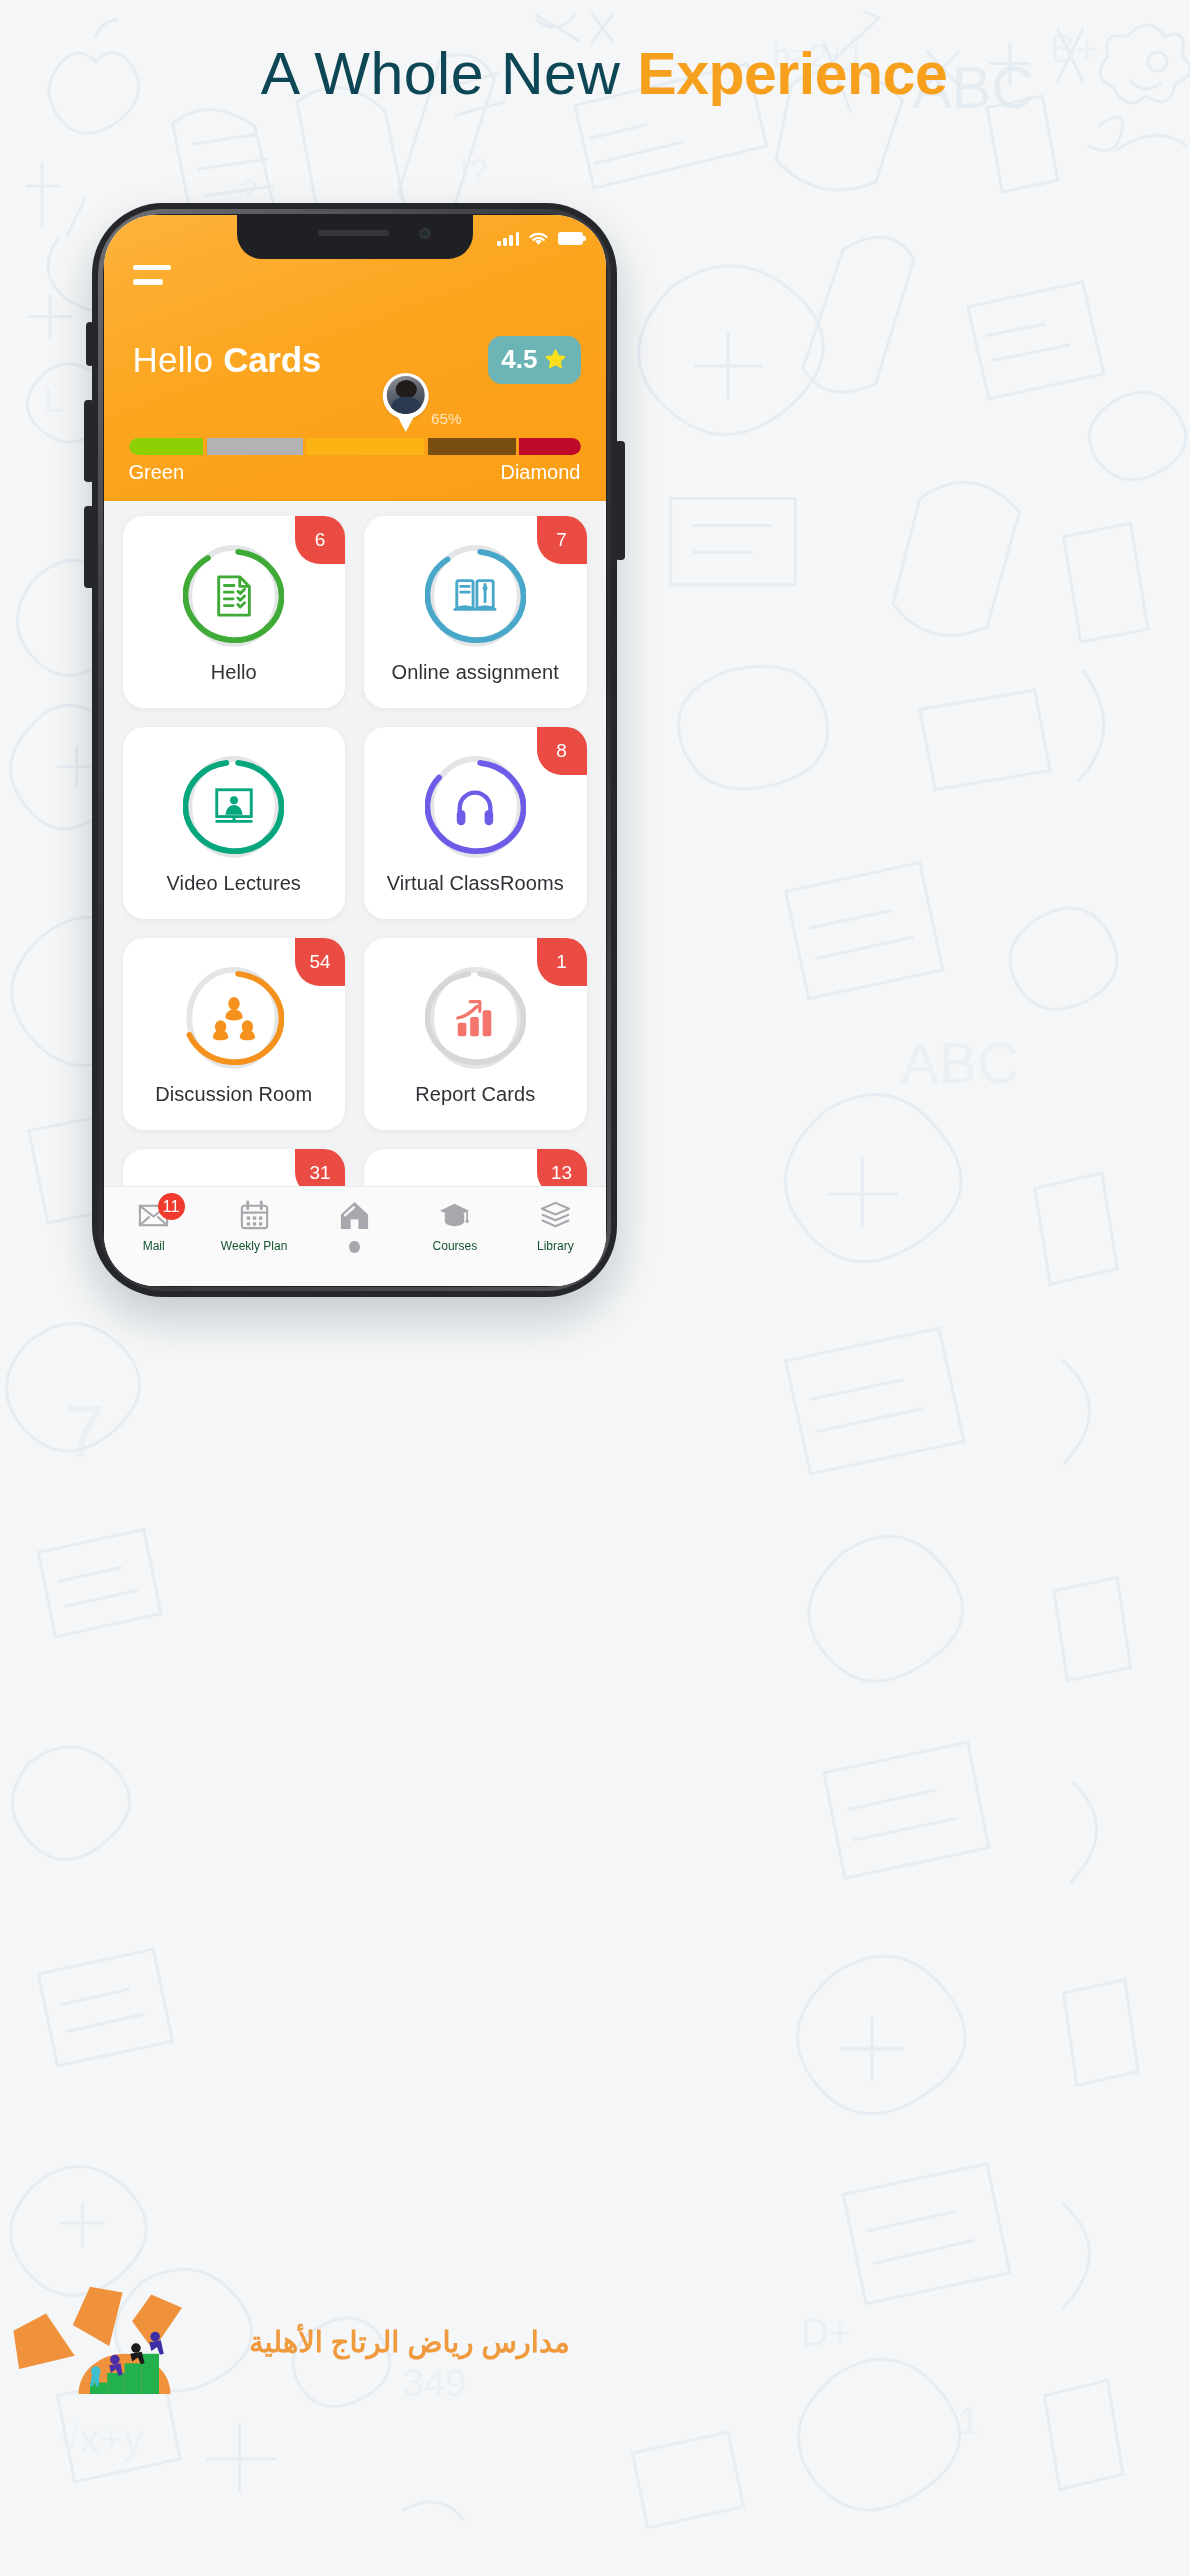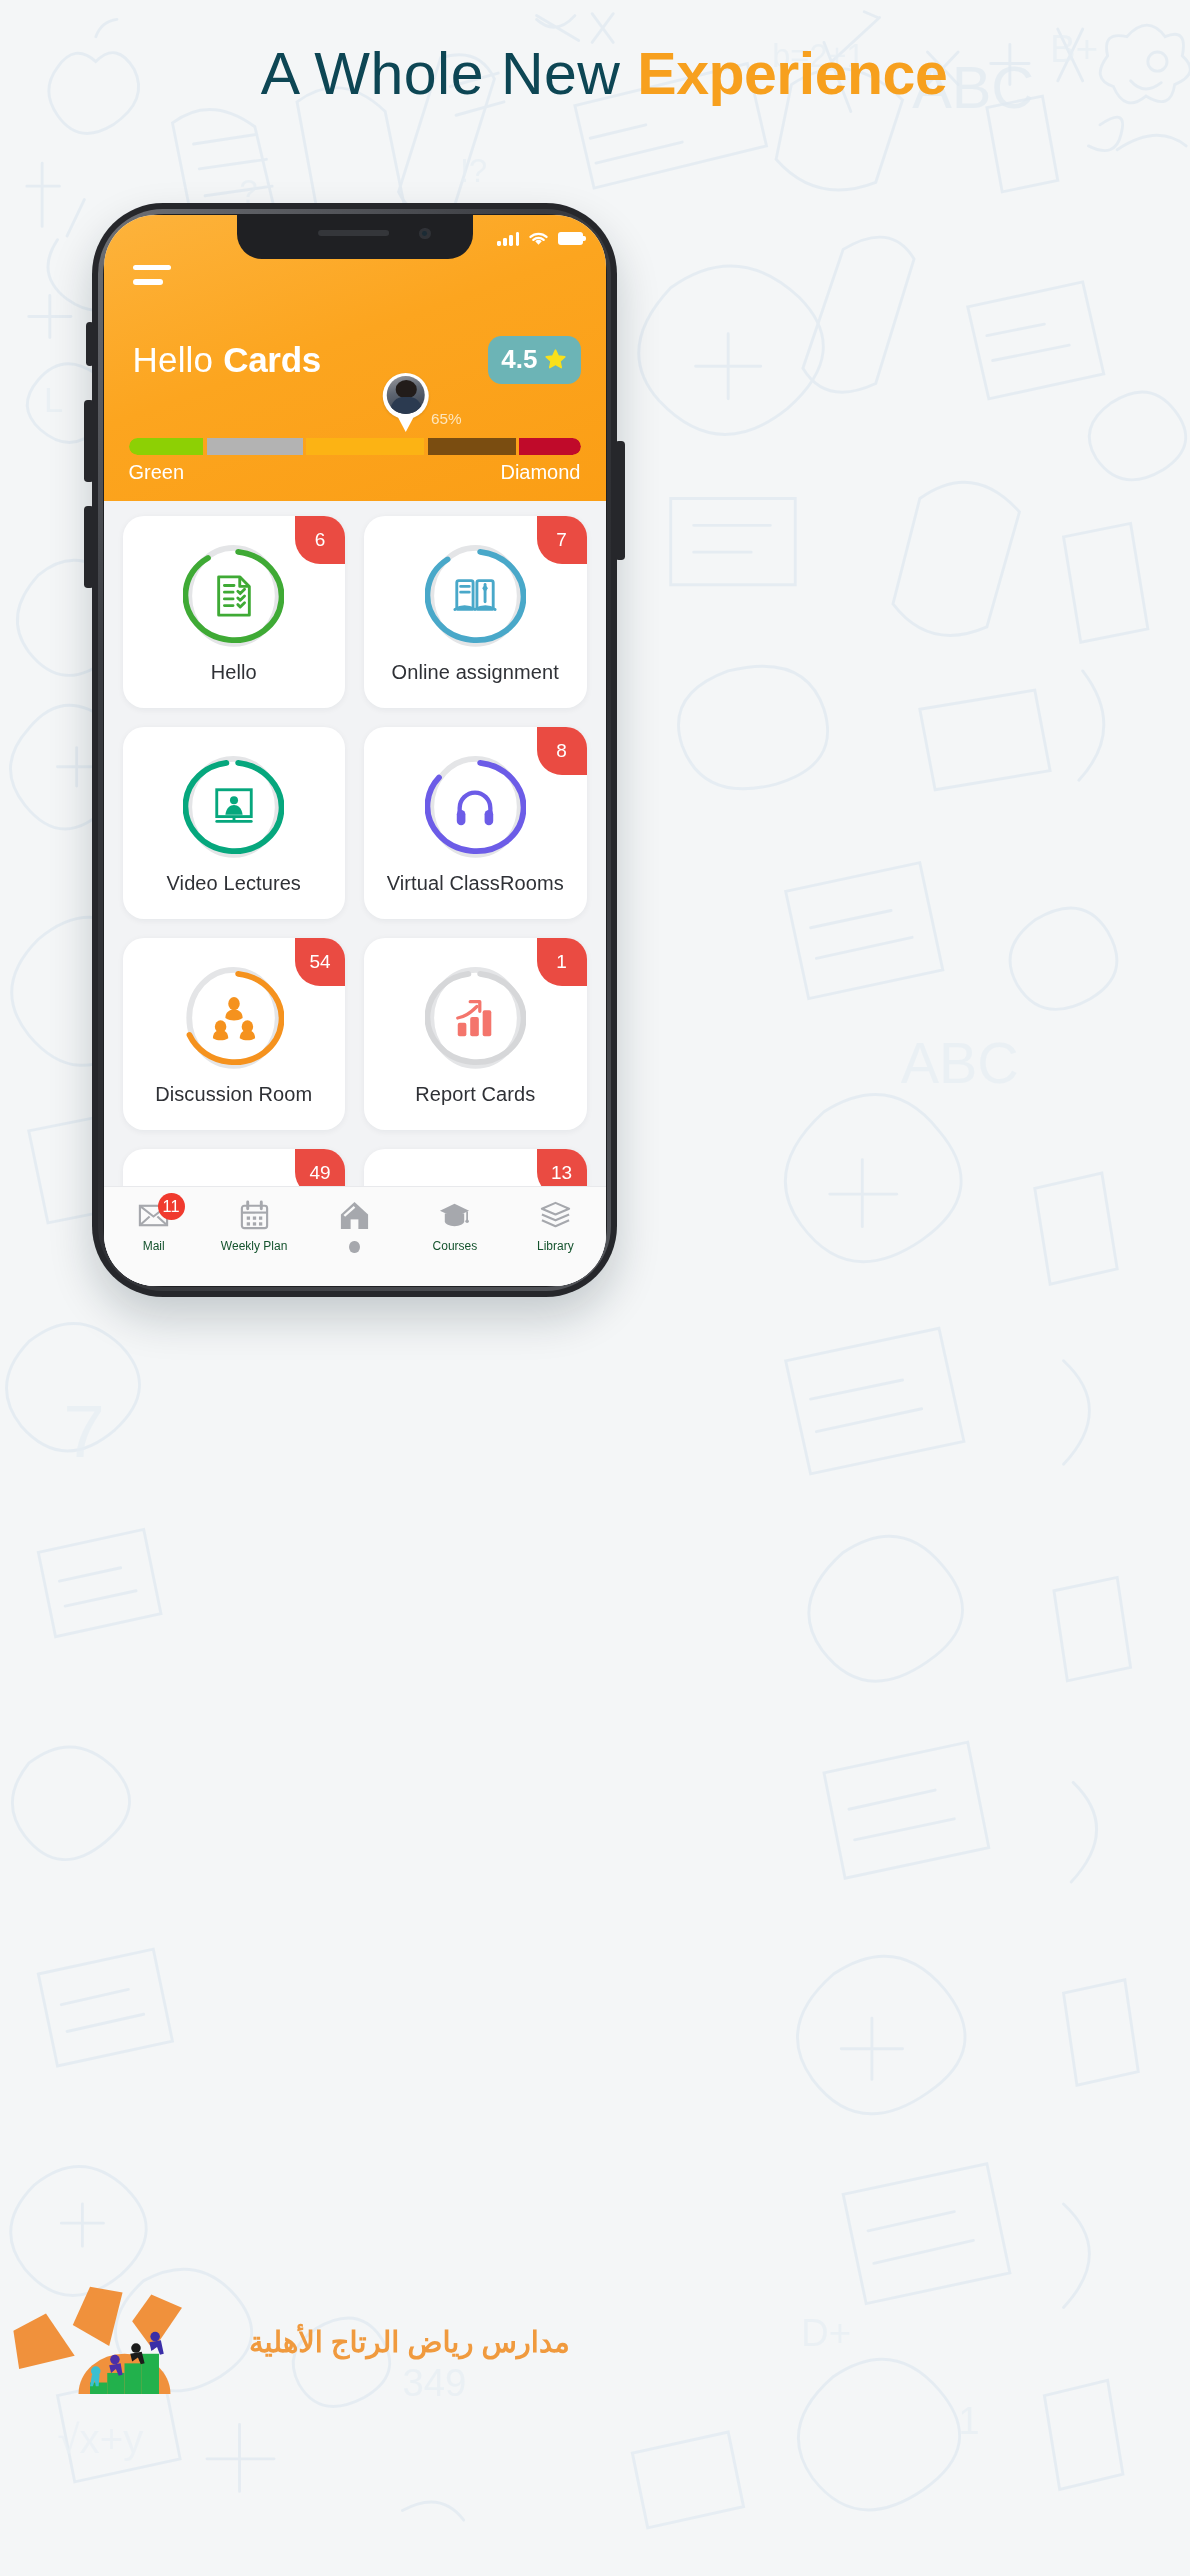--- a/index.html
+++ b/index.html
@@ -731,21 +731,21 @@
             <div class="badge">1</div>
           </div>
           <div class="card">
             <div class="ring-holder">
               <svg class="ring-svg" viewBox="0 0 105 110" xmlns="http://www.w3.org/2000/svg">
        <ellipse cx="52.5" cy="55" rx="46" ry="50" fill="none" stroke="#e4e5e7" stroke-width="6"></ellipse>
        <ellipse cx="52.5" cy="55" rx="46" ry="50" fill="none" stroke="#3b82c4" stroke-width="6" stroke-linecap="round" stroke-dasharray="231.22121930420877 289.02652413026095" transform="rotate(-84 52.5 55)"></ellipse>
      </svg>
             </div>
             <div class="card-label"></div>
-            <div class="badge">49</div>
+            <div class="badge">31</div>
           </div>
           <div class="card">
             <div class="ring-holder">
               <svg class="ring-svg" viewBox="0 0 105 110" xmlns="http://www.w3.org/2000/svg">
        <ellipse cx="52.5" cy="55" rx="46" ry="50" fill="none" stroke="#e4e5e7" stroke-width="6"></ellipse>
        <ellipse cx="52.5" cy="55" rx="46" ry="50" fill="none" stroke="#2b8764" stroke-width="6" stroke-linecap="round" stroke-dasharray="231.22121930420877 289.02652413026095" transform="rotate(-84 52.5 55)"></ellipse>
      </svg>
             </div>
             <div class="card-label"></div>
             <div class="badge">13</div>

